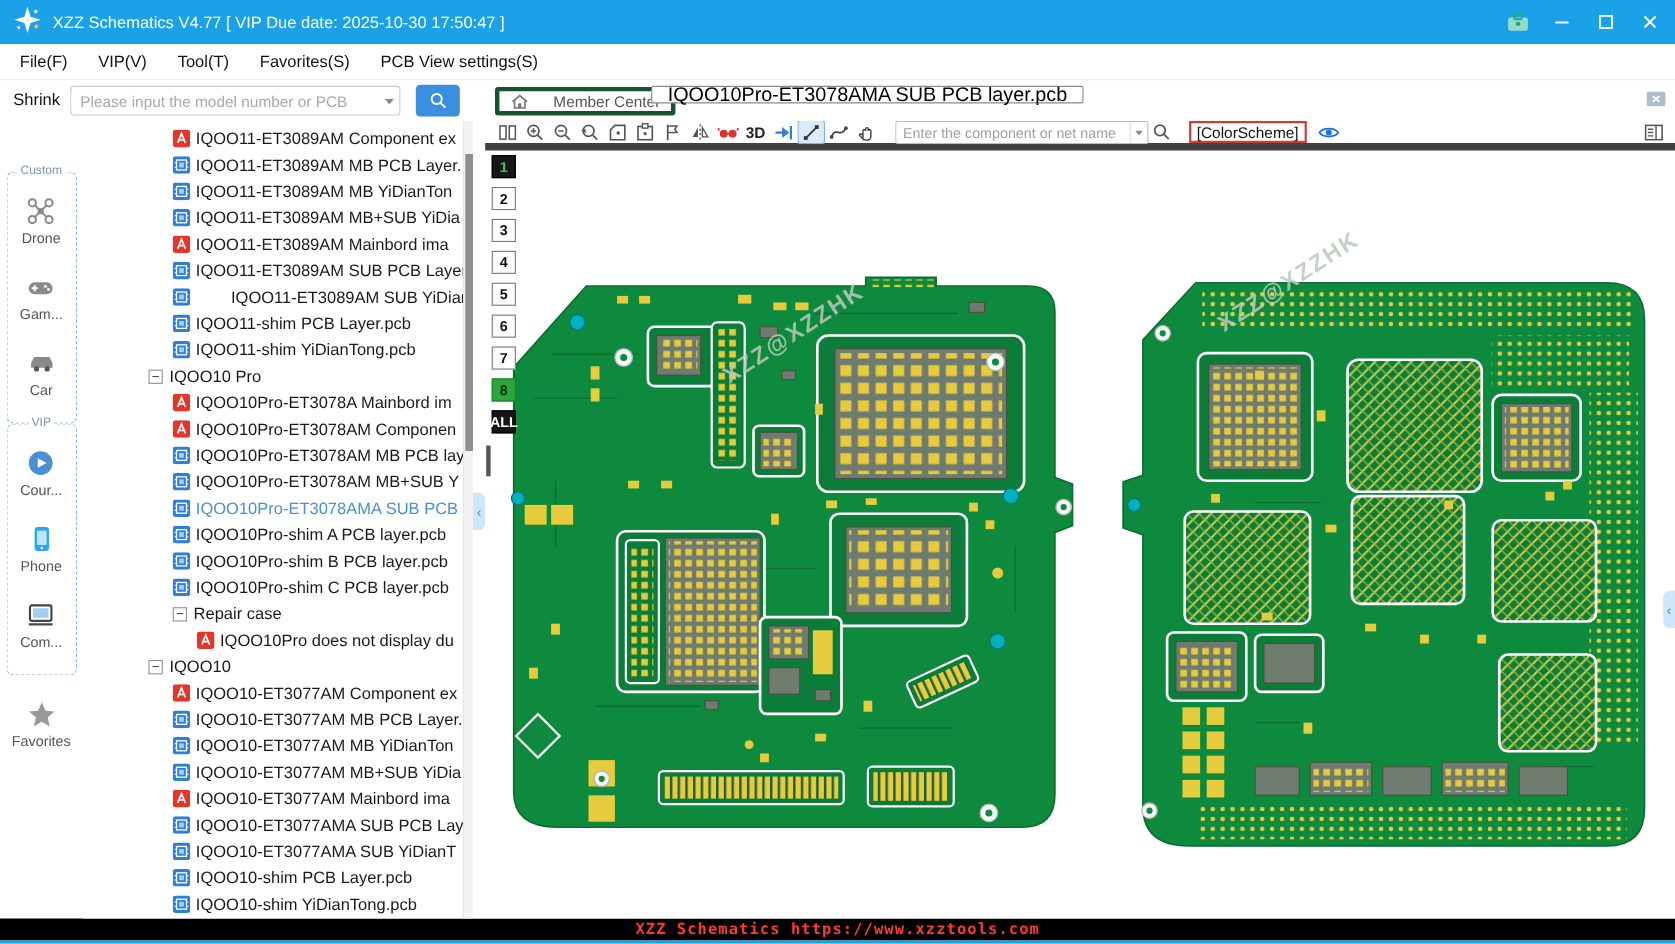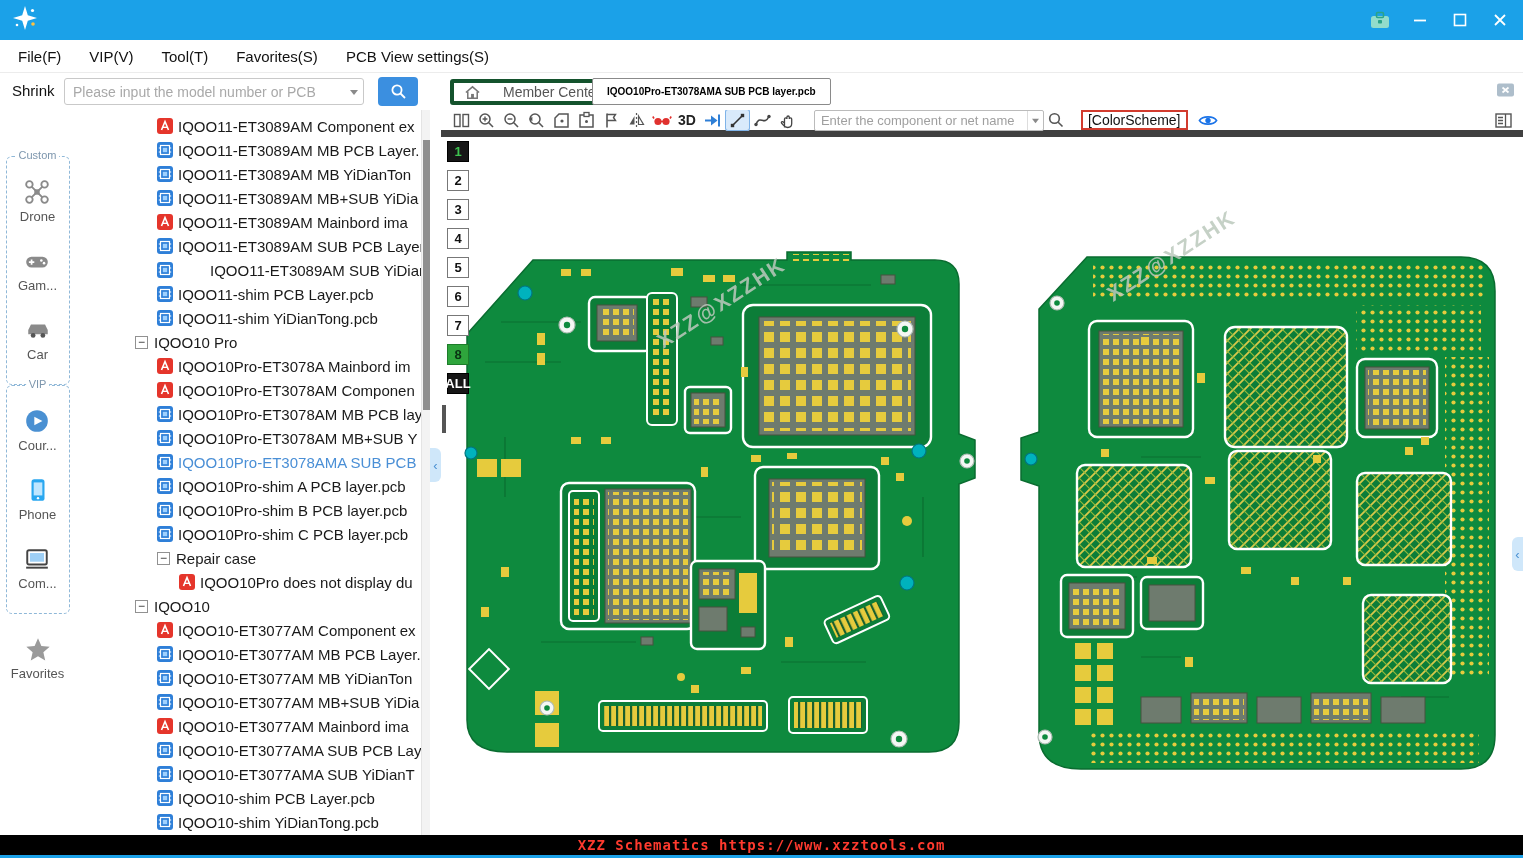--- a/index.html
+++ b/index.html
@@ -25,22 +25,22 @@
   .minput { position:absolute; left:64px; top:5px; width:300px; height:27px; border:1px solid #c9c9c9;
     border-radius:3px; display:flex; align-items:center; background:#fff; }
   .minput input { flex:1; border:0; outline:0; font-size:14px; padding:0 8px; color:#333; min-width:0;
     font-family:"Liberation Sans",sans-serif; }
   .minput input::placeholder { color:#a9a9a9; }
   .chev { width:18px; height:100%; display:flex; align-items:center; justify-content:center; cursor:pointer; }
   .sbtn { position:absolute; left:378px; top:4px; width:40px; height:29px; border-radius:4px;
     background:var(--accent_blue,#3B8FE0); display:flex; align-items:center; justify-content:center; cursor:pointer; border:0; }
   .member { position:absolute; left:450px; top:6px; height:26px; border:4px solid #14532d; border-radius:3px;
     display:flex; align-items:center; gap:22px; padding:0 10px; font-size:14px; color:#555; background:#fff; cursor:pointer; }
-  .doctab { position:absolute; left:592px; top:5px; height:27px; border:1px solid #8a8a8a; border-radius:2px;
-    display:flex; align-items:center; padding:0 14px; font-size:10px; font-weight:bold; color:#000; background:#fff; cursor:pointer; }
+  .doctab { position:absolute; left:592px; top:5px; height:16px; border:1px solid #8a8a8a; border-radius:2px;
+    display:flex; align-items:center; padding:0 14px; font-size:18px; font-weight:normal; color:#000; background:#fff; cursor:pointer; }
   .qcorner { position:absolute; right:8px; top:8px; cursor:pointer; }
 
   
   .content { flex:1; display:flex; min-height:0; }
 
   
   .vipbar { width:75px; flex:none; background:#fff; padding:8px 4px 0 4px; display:flex; flex-direction:column; align-items:center; }
   .sgroup { width:64px; border:1.5px dashed #8fb8d8; border-radius:6px; position:relative;
     display:flex; flex-direction:column; align-items:center; padding:22px 0 16px 0; }
   .sgroup .glabel { position:absolute; top:-8px; left:50%; transform:translateX(-50%); background:#fff;
@@ -111,20 +111,21 @@
 
   <div class="titlebar">
     <span>
       <svg width="26" height="26" viewBox="0 0 26 26">
           <polygon points="13,1 15.8,10.2 25,13 15.8,15.8 13,25 10.2,15.8 1,13 10.2,10.2" fill="#fff"></polygon>
           <circle cx="20.5" cy="5.5" r="1.6" fill="#fff"></circle>
           <circle cx="5" cy="20" r="1.3" fill="#fff"></circle>
           <circle cx="21" cy="19" r="1.8" fill="#FFC23E"></circle>
         </svg>
     </span>
+    <span class="title">XZZ Schematics V4.77 [ VIP Due date: 2025-10-30 17:50:47 ]</span>
     <div class="winbtns">
       <span class="winbtn">
         <svg width="20" height="20" viewBox="0 0 20 20">
             <rect x="1" y="6" width="18" height="12" rx="2.5" fill="#93DCCB"></rect>
             <rect x="6.5" y="2.5" width="7" height="5" rx="1.2" fill="none" stroke="#2AA389" stroke-width="1.6"></rect>
             <rect x="8" y="10" width="4" height="3.5" rx="0.8" fill="#2AA389"></rect>
           </svg>
       </span>
       <span class="winbtn">
         <svg width="14" height="14" viewBox="0 0 14 14">

